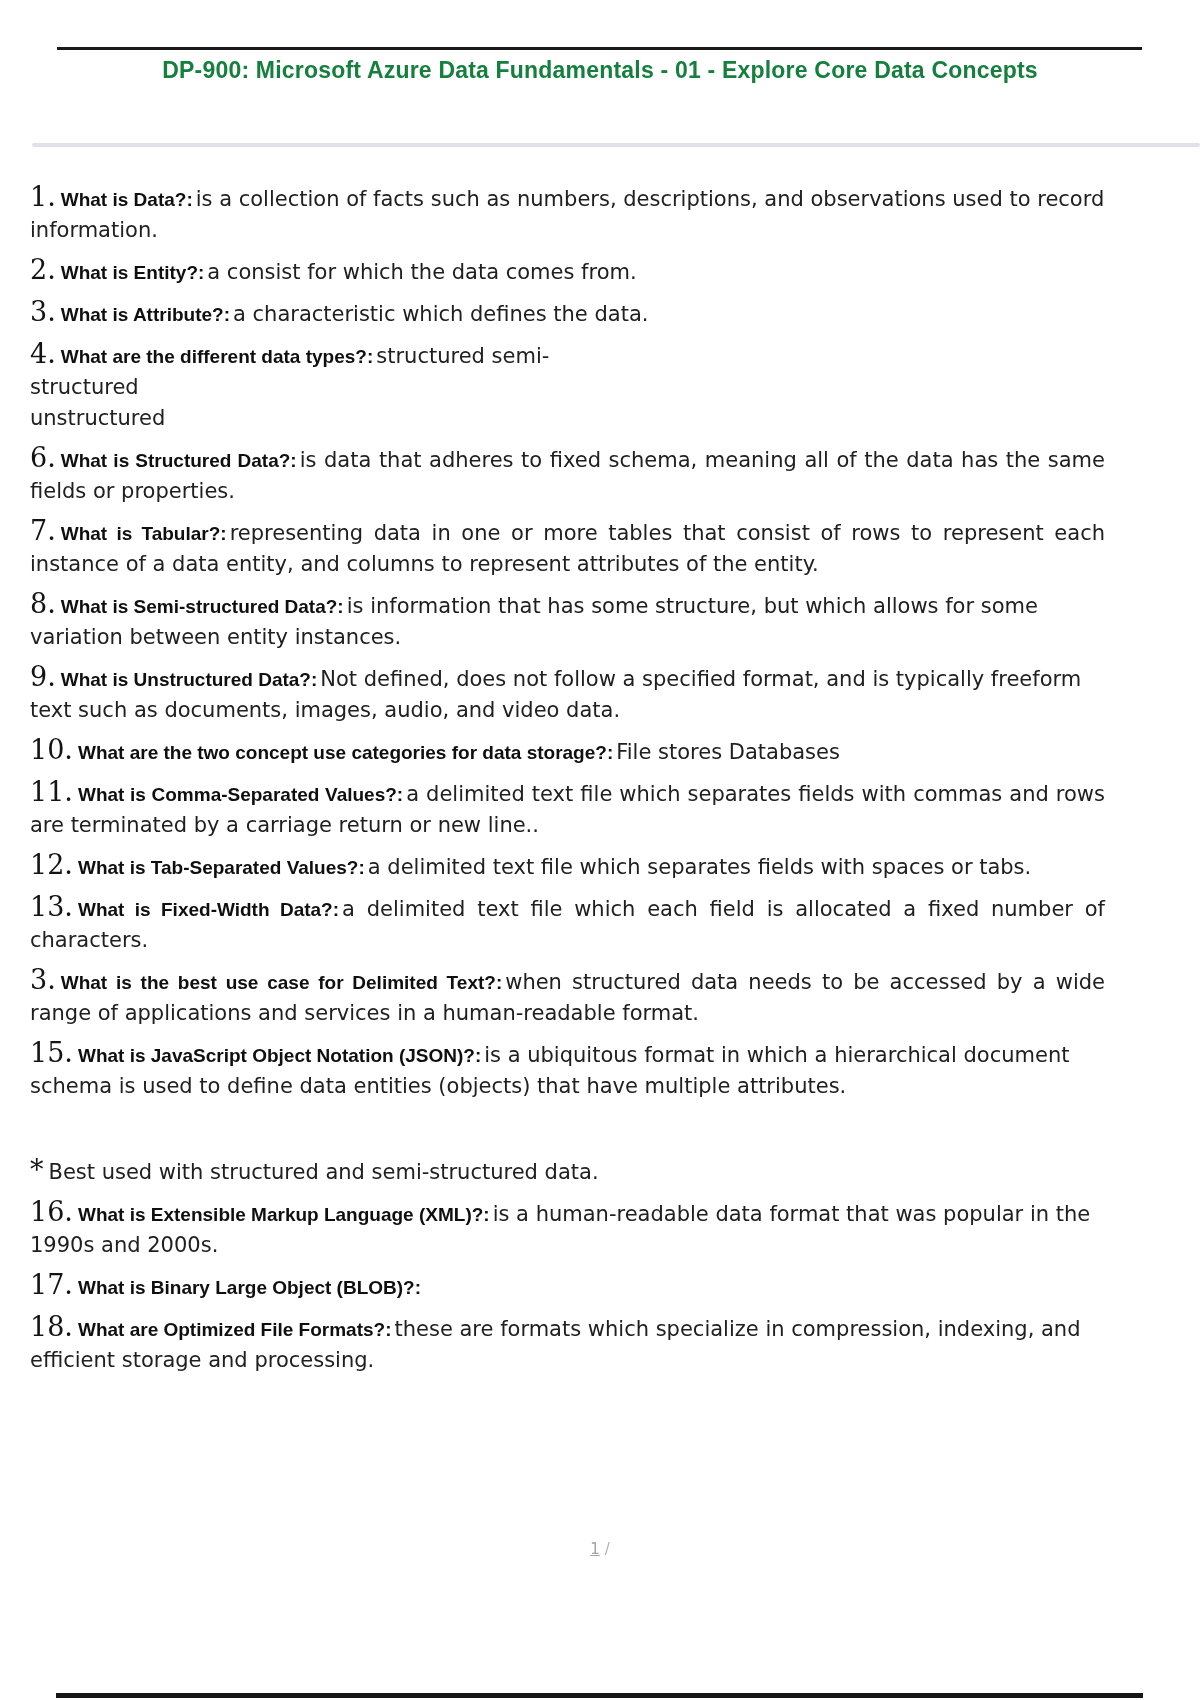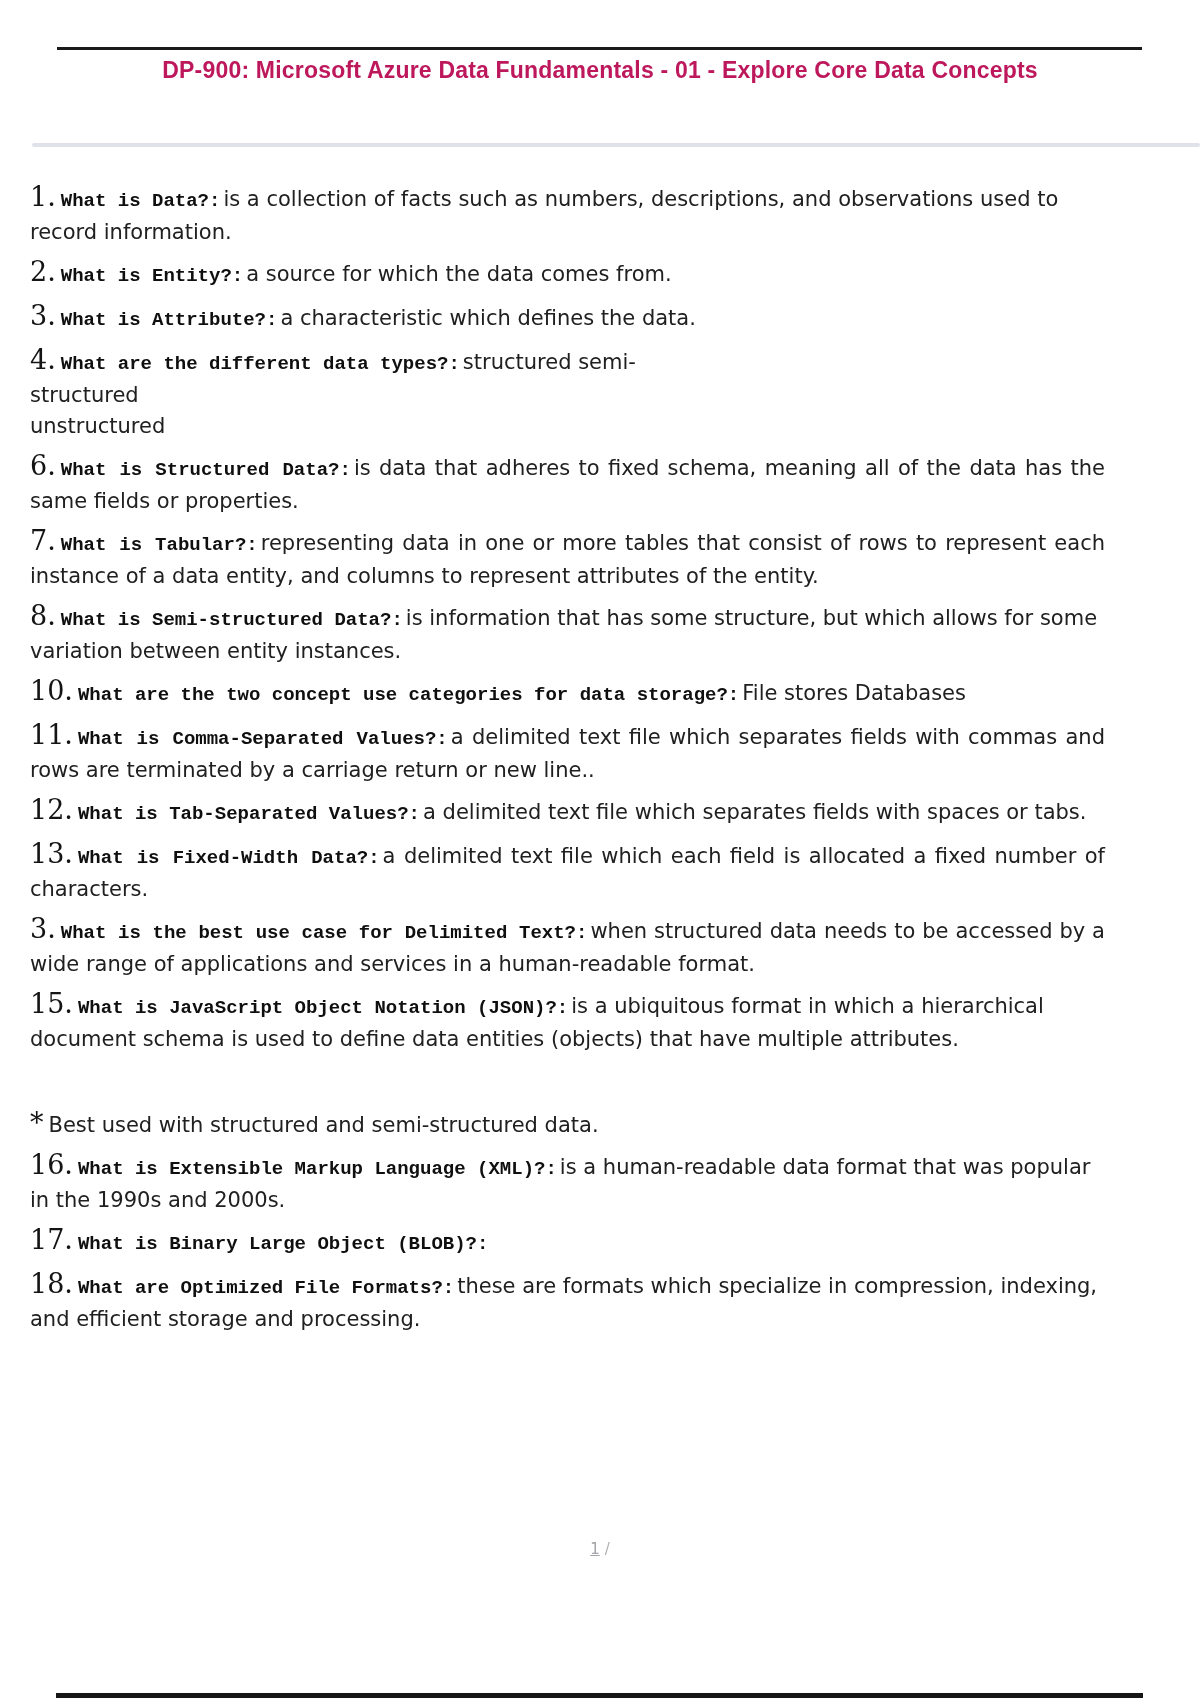--- a/index.html
+++ b/index.html
@@ -14,21 +14,21 @@
   }
   .top-rule {
     position: absolute; left: 57px; top: 47px;
     width: 1085px; height: 3px; background: #1a1a1a;
   }
   .doc-title {
     position: absolute; left: 0; right: 0; top: 57px;
     margin: 0; text-align: center;
     font-family: "Liberation Sans", sans-serif;
     font-weight: 700; font-size: 23px; letter-spacing: 0.2px;
-    color: #be185d;
+    color: #15803d;
   }
   .soft-divider {
     position: absolute; left: 32px; top: 143px;
     width: 1168px; height: 4px; background: #e0e2ea;
     border-radius: 2px;
   }
   .content {
     position: absolute; left: 30px; top: 181px; width: 1075px;
   }
   .qa-item {
@@ -36,21 +36,21 @@
     margin: 0 0 8px 0;
   }
   .qa-item.justify { text-align: justify; }
   .qa-item.note { margin-top: 52px; }
   .qa-num {
     font-family: "DejaVu Serif", serif;
     font-size: 27px; color: #141414;
     margin-right: 5px;
   }
   .qa-q {
-    font-family: Liberation Mono, monospace;
+    font-family: Liberation Sans, sans-serif;
     font-weight: 700; font-size: 19px; color: #0f0f0f;
     margin-right: 3px;
   }
   .qa-q:empty { display: none; margin: 0; }
   .qa-a { color: #202020; white-space: pre-line; }
   .qa-a:empty { display: none; }
   .footer {
     position: absolute; left: 0; right: 0; top: 1540px;
     text-align: center;
     font-size: 15px; color: #a3a3a8;
@@ -69,28 +69,29 @@
 <body>
 
 <div class="top-rule"></div>
 
 <h1 class="doc-title">DP-900: Microsoft Azure Data Fundamentals - 01 - Explore Core Data Concepts</h1>
 
 <div class="soft-divider"></div>
 
 <div class="content">
     <p class="qa-item"><span class="qa-num">1.</span><span class="qa-q">What is Data?:</span><span class="qa-a">is a collection of facts such as numbers, descriptions, and observations used to record information.</span></p>
-    <p class="qa-item"><span class="qa-num">2.</span><span class="qa-q">What is Entity?:</span><span class="qa-a">a source for which the data comes from.</span></p>
+    <p class="qa-item"><span class="qa-num">2.</span><span class="qa-q">What is Entity?:</span><span class="qa-a">a consist for which the data comes from.</span></p>
     <p class="qa-item"><span class="qa-num">3.</span><span class="qa-q">What is Attribute?:</span><span class="qa-a">a characteristic which defines the data.</span></p>
     <p class="qa-item"><span class="qa-num">4.</span><span class="qa-q">What are the different data types?:</span><span class="qa-a">structured semi-
 structured
 unstructured</span></p>
     <p class="qa-item justify"><span class="qa-num">6.</span><span class="qa-q">What is Structured Data?:</span><span class="qa-a">is data that adheres to fixed schema, meaning all of the data has the same fields or properties.</span></p>
     <p class="qa-item justify"><span class="qa-num">7.</span><span class="qa-q">What is Tabular?:</span><span class="qa-a">representing data in one or more tables that consist of rows to represent each instance of a data entity, and columns to represent attributes of the entity.</span></p>
     <p class="qa-item"><span class="qa-num">8.</span><span class="qa-q">What is Semi-structured Data?:</span><span class="qa-a">is information that has some structure, but which allows for some variation between entity instances.</span></p>
+    <p class="qa-item"><span class="qa-num">9.</span><span class="qa-q">What is Unstructured Data?:</span><span class="qa-a">Not defined, does not follow a specified format, and is typically freeform text such as documents, images, audio, and video data.</span></p>
     <p class="qa-item"><span class="qa-num">10.</span><span class="qa-q">What are the two concept use categories for data storage?:</span><span class="qa-a">File stores Databases</span></p>
     <p class="qa-item justify"><span class="qa-num">11.</span><span class="qa-q">What is Comma-Separated Values?:</span><span class="qa-a">a delimited text file which separates fields with commas and rows are terminated by a carriage return or new line..</span></p>
     <p class="qa-item"><span class="qa-num">12.</span><span class="qa-q">What is Tab-Separated Values?:</span><span class="qa-a">a delimited text file which separates fields with spaces or tabs.</span></p>
     <p class="qa-item justify"><span class="qa-num">13.</span><span class="qa-q">What is Fixed-Width Data?:</span><span class="qa-a">a delimited text file which each field is allocated a fixed number of characters.</span></p>
     <p class="qa-item justify"><span class="qa-num">3.</span><span class="qa-q">What is the best use case for Delimited Text?:</span><span class="qa-a">when structured data needs to be accessed by a wide range of applications and services in a human-readable format.</span></p>
     <p class="qa-item"><span class="qa-num">15.</span><span class="qa-q">What is JavaScript Object Notation (JSON)?:</span><span class="qa-a">is a ubiquitous format in which a hierarchical document schema is used to define data entities (objects) that have multiple attributes.</span></p>
     <p class="qa-item note"><span class="qa-num">*</span><span class="qa-a">Best used with structured and semi-structured data.</span></p>
     <p class="qa-item"><span class="qa-num">16.</span><span class="qa-q">What is Extensible Markup Language (XML)?:</span><span class="qa-a">is a human-readable data format that was popular in the 1990s and 2000s.</span></p>
     <p class="qa-item"><span class="qa-num">17.</span><span class="qa-q">What is Binary Large Object (BLOB)?:</span></p>
     <p class="qa-item"><span class="qa-num">18.</span><span class="qa-q">What are Optimized File Formats?:</span><span class="qa-a">these are formats which specialize in compression, indexing, and efficient storage and processing.</span></p>

